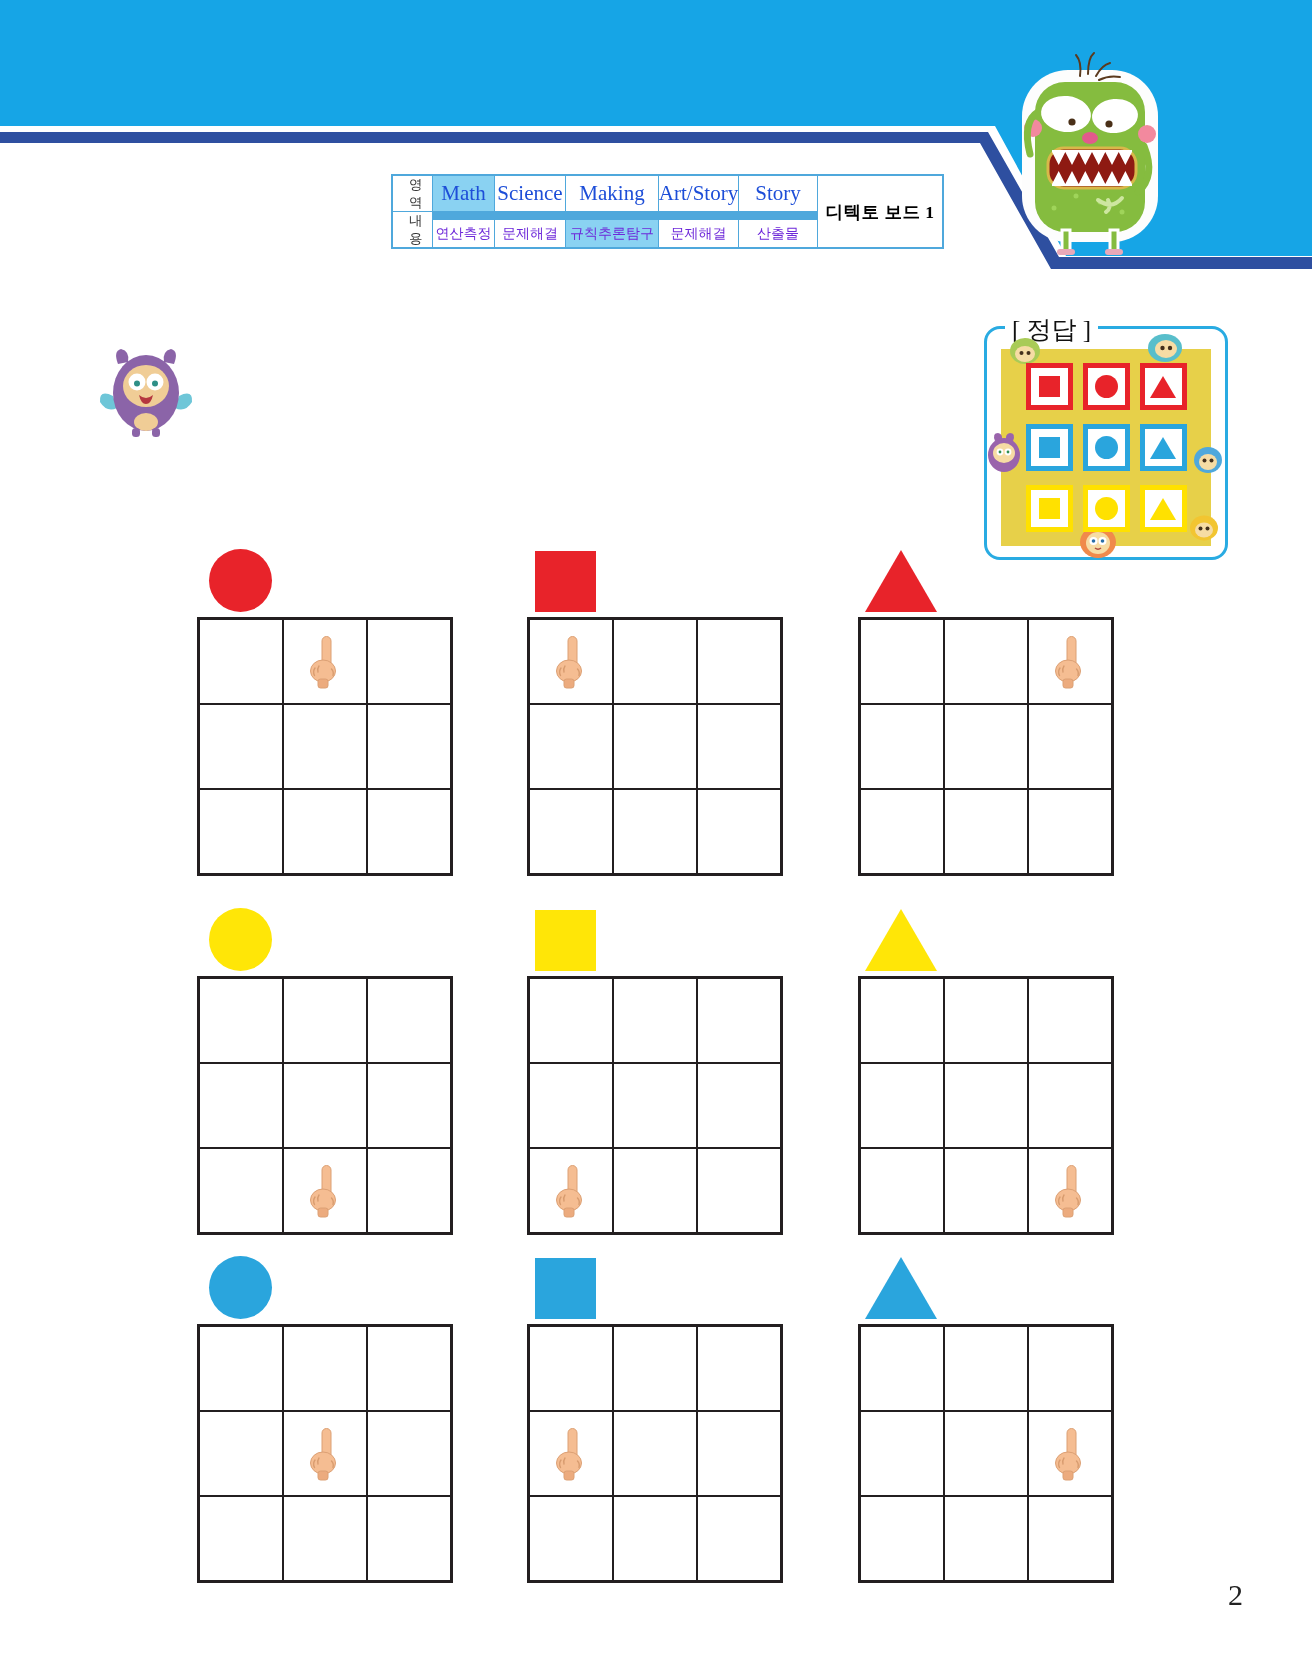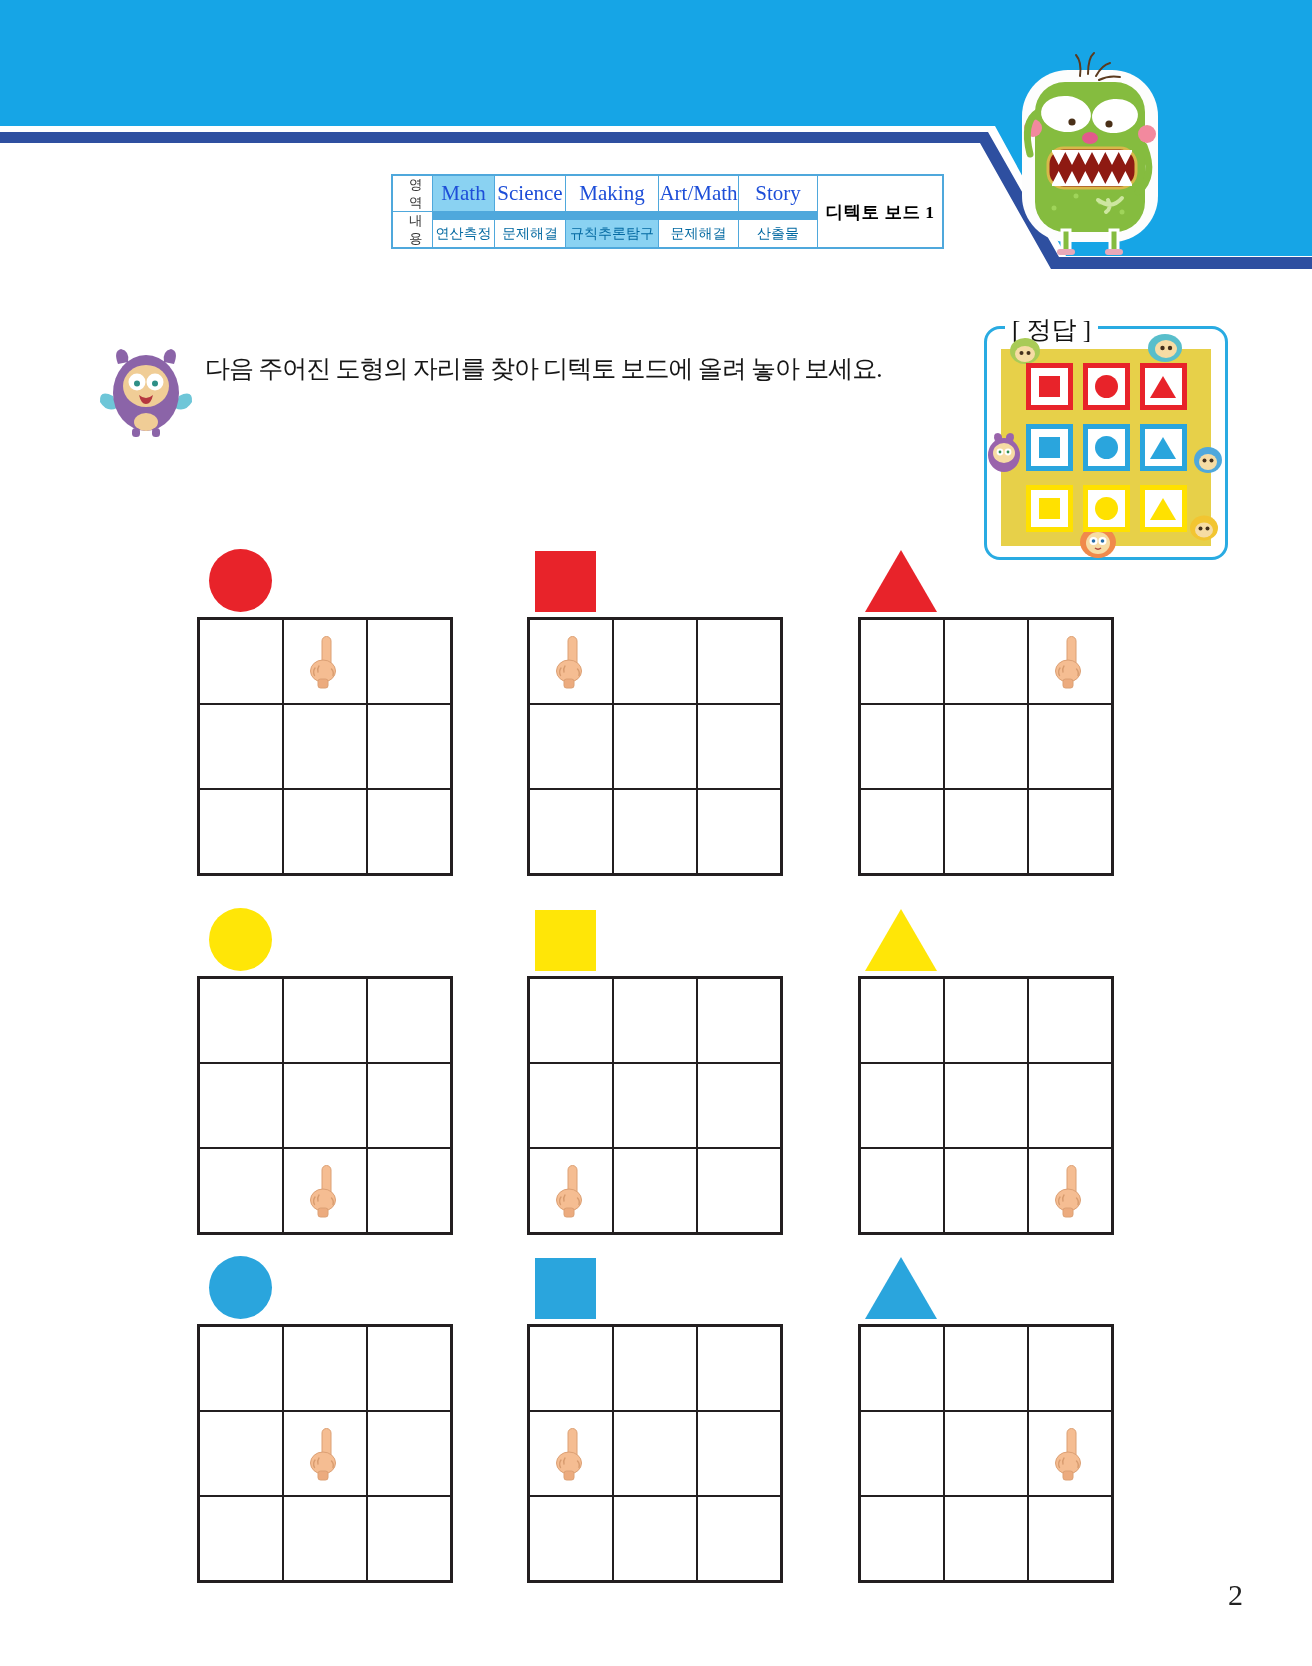--- a/index.html
+++ b/index.html
@@ -8,21 +8,21 @@
   #header-svg{position:absolute;left:0;top:0;}
   #mascot-green{position:absolute;left:1002px;top:50px;}
   #mascot-purple{position:absolute;left:98px;top:336px;}
 
   
   #info-table{position:absolute;left:391px;top:174px;display:grid;
     grid-template-columns:39px 61px 70px 92px 79px 78px 124px;
     grid-auto-rows:35px;gap:1px;background:#4FA8DC;border:2px solid #4FA8DC;}
   .c{background:#fff;display:flex;align-items:center;justify-content:center;
      font-size:21px;color:#1d4ed8;}
-  .c.kr{font-size:14px;color:#0369a1;margin-top:8px;}
+  .c.kr{font-size:14px;color:#6d28d9;margin-top:8px;}
   .c.lab{font-size:13.5px;color:#333;padding-left:16px;}
   .c.hl{background:#8AD2F2;}
   .c.title{grid-column:7;grid-row:1/3;font-weight:bold;font-size:17.5px;color:#000;letter-spacing:.5px;font-family:Liberation Serif, serif;}
 
   #instruction{position:absolute;left:205px;top:352px;font-size:25px;color:#161616;letter-spacing:-1px;white-space:nowrap;}
 
   
   #answer-box{position:absolute;left:984px;top:326px;width:238px;height:228px;
     border:3.5px solid #29ABE2;border-radius:16px;}
   #answer-label{position:absolute;left:18px;top:-16px;background:#fff;padding:0 7px;
@@ -95,21 +95,21 @@
     <rect x="108" y="180" width="8" height="22" fill="#85BC3F" stroke="#fff" stroke-width="3"></rect>
     <rect x="55" y="199" width="18" height="6" rx="3" fill="#E8A8B8"></rect>
     <rect x="103" y="199" width="18" height="6" rx="3" fill="#E8A8B8"></rect>
   </svg>
 
   <div id="info-table">
     <div class="c lab">영역</div>
     <div class="c hl">Math</div>
     <div class="c">Science</div>
     <div class="c">Making</div>
-    <div class="c">Art/Math</div>
+    <div class="c">Art/Story</div>
     <div class="c">Story</div>
     <div class="c title">디텍토 보드 1</div>
     <div class="c lab">내용</div>
     <div class="c kr">연산측정</div>
     <div class="c kr">문제해결</div>
     <div class="c kr hl">규칙추론탐구</div>
     <div class="c kr">문제해결</div>
     <div class="c kr">산출물</div>
   </div>
 
@@ -122,21 +122,20 @@
     <ellipse cx="48" cy="50" rx="23" ry="21" fill="#F0CD96"></ellipse>
     <circle cx="39" cy="46" r="8.5" fill="#fff"></circle>
       <circle cx="57" cy="46" r="8.5" fill="#fff"></circle>
     <circle cx="39" cy="47.5" r="3" fill="#2E8F86"></circle>
       <circle cx="57" cy="47.5" r="3" fill="#2E8F86"></circle>
     <path d="M41,59 q7,6 14,0 q-2,9 -7,9 q-5,0 -7,-9" fill="#B5373F"></path>
     <ellipse cx="48" cy="86" rx="12" ry="9" fill="#F0CD96"></ellipse>
     <rect x="34" y="92" width="8" height="9" rx="3.5" fill="#8B64A8"></rect>
     <rect x="54" y="92" width="8" height="9" rx="3.5" fill="#8B64A8"></rect>
   </svg>
-  <div id="instruction">다음 주어진 도형의 자리를 찾아 디텍토 보드에 올려 놓아 보세요.</div>
 
   <div id="answer-box">
     <div id="answer-label">[ 정답 ]</div>
     <div id="answer-board">
       <svg class="peek" style="left:8px;top:-12px" width="32" height="28" viewBox="0 0 32 28">
         <ellipse cx="16" cy="14" rx="15" ry="13" fill="#A9CB57"></ellipse>
           <ellipse cx="16" cy="17" rx="10" ry="8" fill="#F6DCA4"></ellipse>
         <circle cx="12.5" cy="16" r="2" fill="#44301c"></circle>
           <circle cx="19.5" cy="16" r="2" fill="#44301c"></circle>
       </svg>

